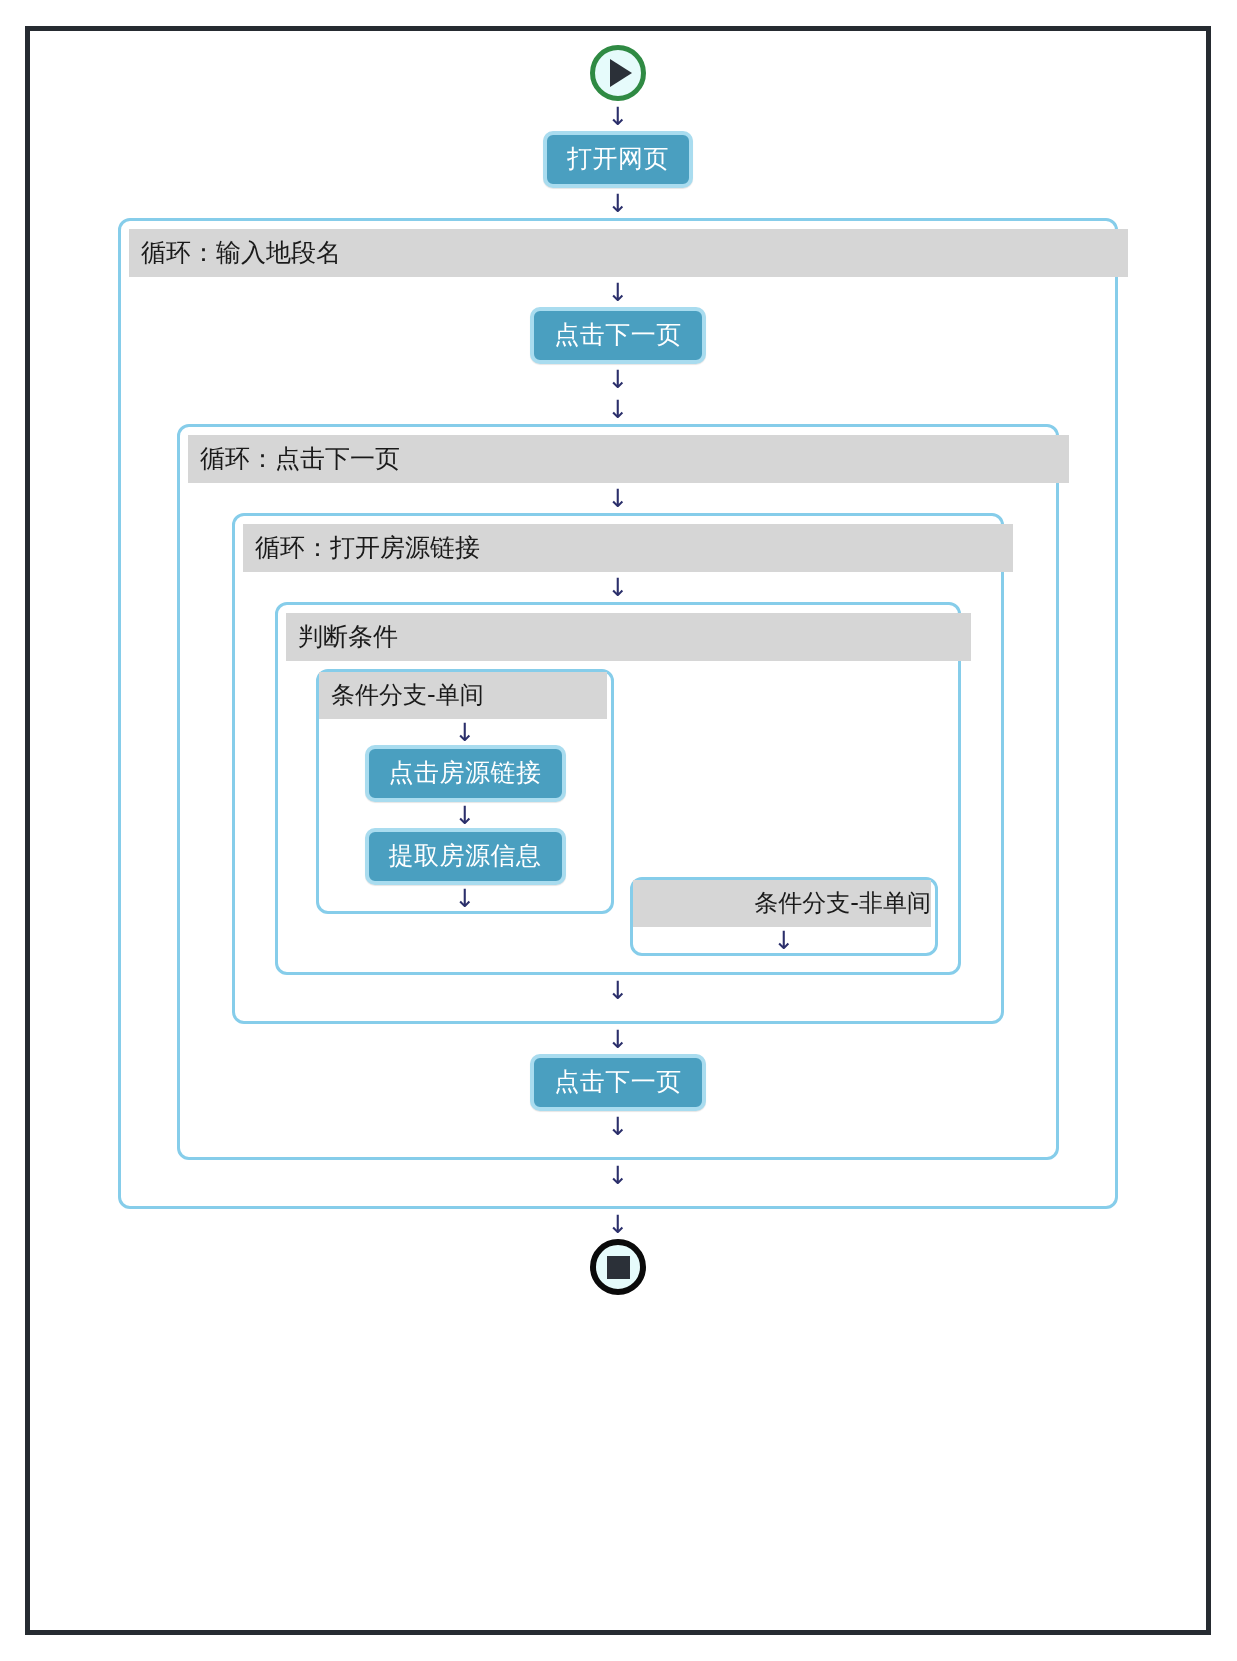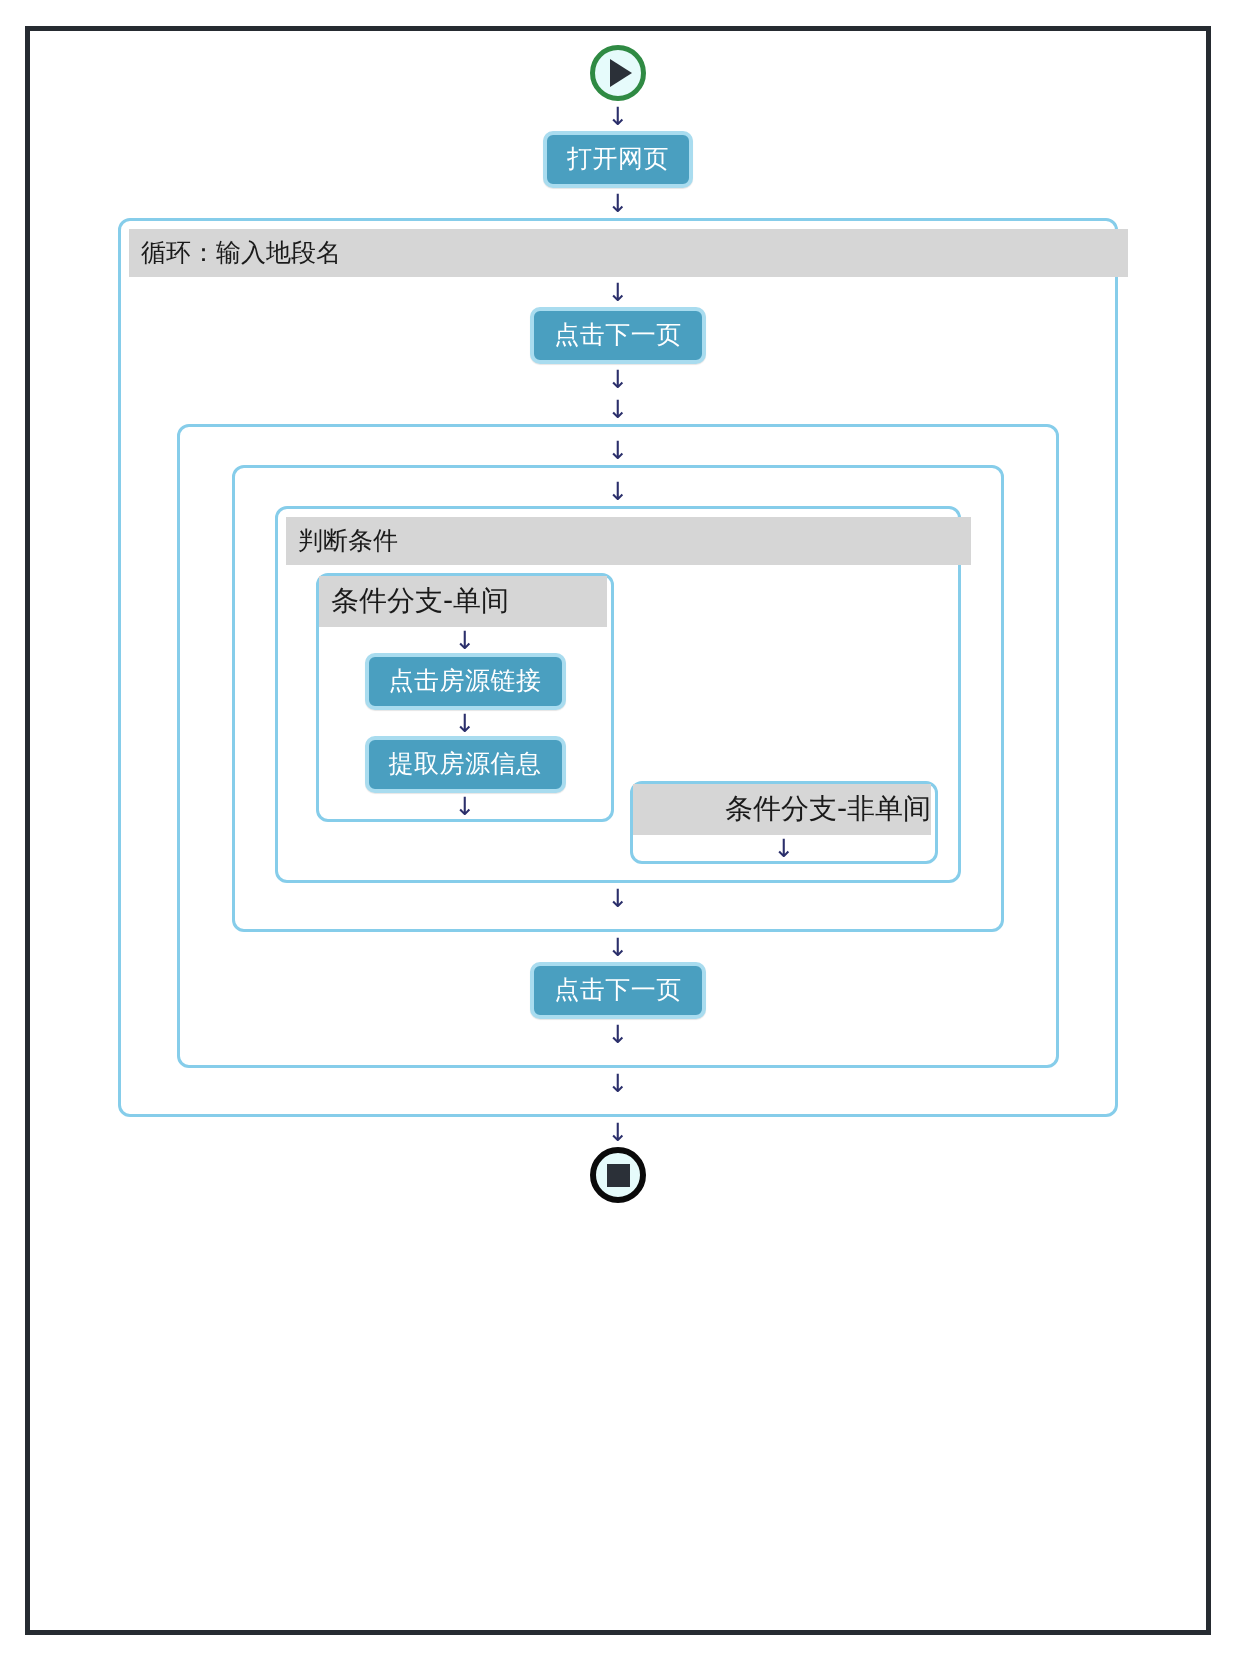--- a/index.html
+++ b/index.html
@@ -156,21 +156,21 @@
   }
   .branch {
     border: 3px solid #86cdea;
     border-radius: 12px;
     background: #ffffff;
     box-sizing: border-box;
   }
   .branch > .block-header {
     background: #d6d6d6;
     color: #1a1a1a;
-    font-size: 28px;
+    font-size: 24px;
     line-height: 1;
     padding: 11px 0 12px 12px;
     white-space: nowrap;
   }
   .branch > .block-body {
     display: flex;
     flex-direction: column;
     align-items: center;
   }
   .branch-true {
@@ -221,25 +221,27 @@
           <div class="arrow">↓</div>
 
           <div class="node">点击下一页</div>
 
           <div class="arrow">↓</div>
 
 
           <div class="arrow">↓</div>
 
           <div class="block loop-mid">
+            <div class="block-header">循环：点击下一页</div>
             <div class="block-body">
 
               <div class="arrow">↓</div>
 
               <div class="block loop-inner">
+                <div class="block-header">循环：打开房源链接</div>
                 <div class="block-body">
 
                   <div class="arrow">↓</div>
 
                   <div class="block cond-block">
                     <div class="block-header">判断条件</div>
                     <div class="branch-row">
 
                       <div class="branch branch-true">
                         <div class="block-header">条件分支-单间</div>

